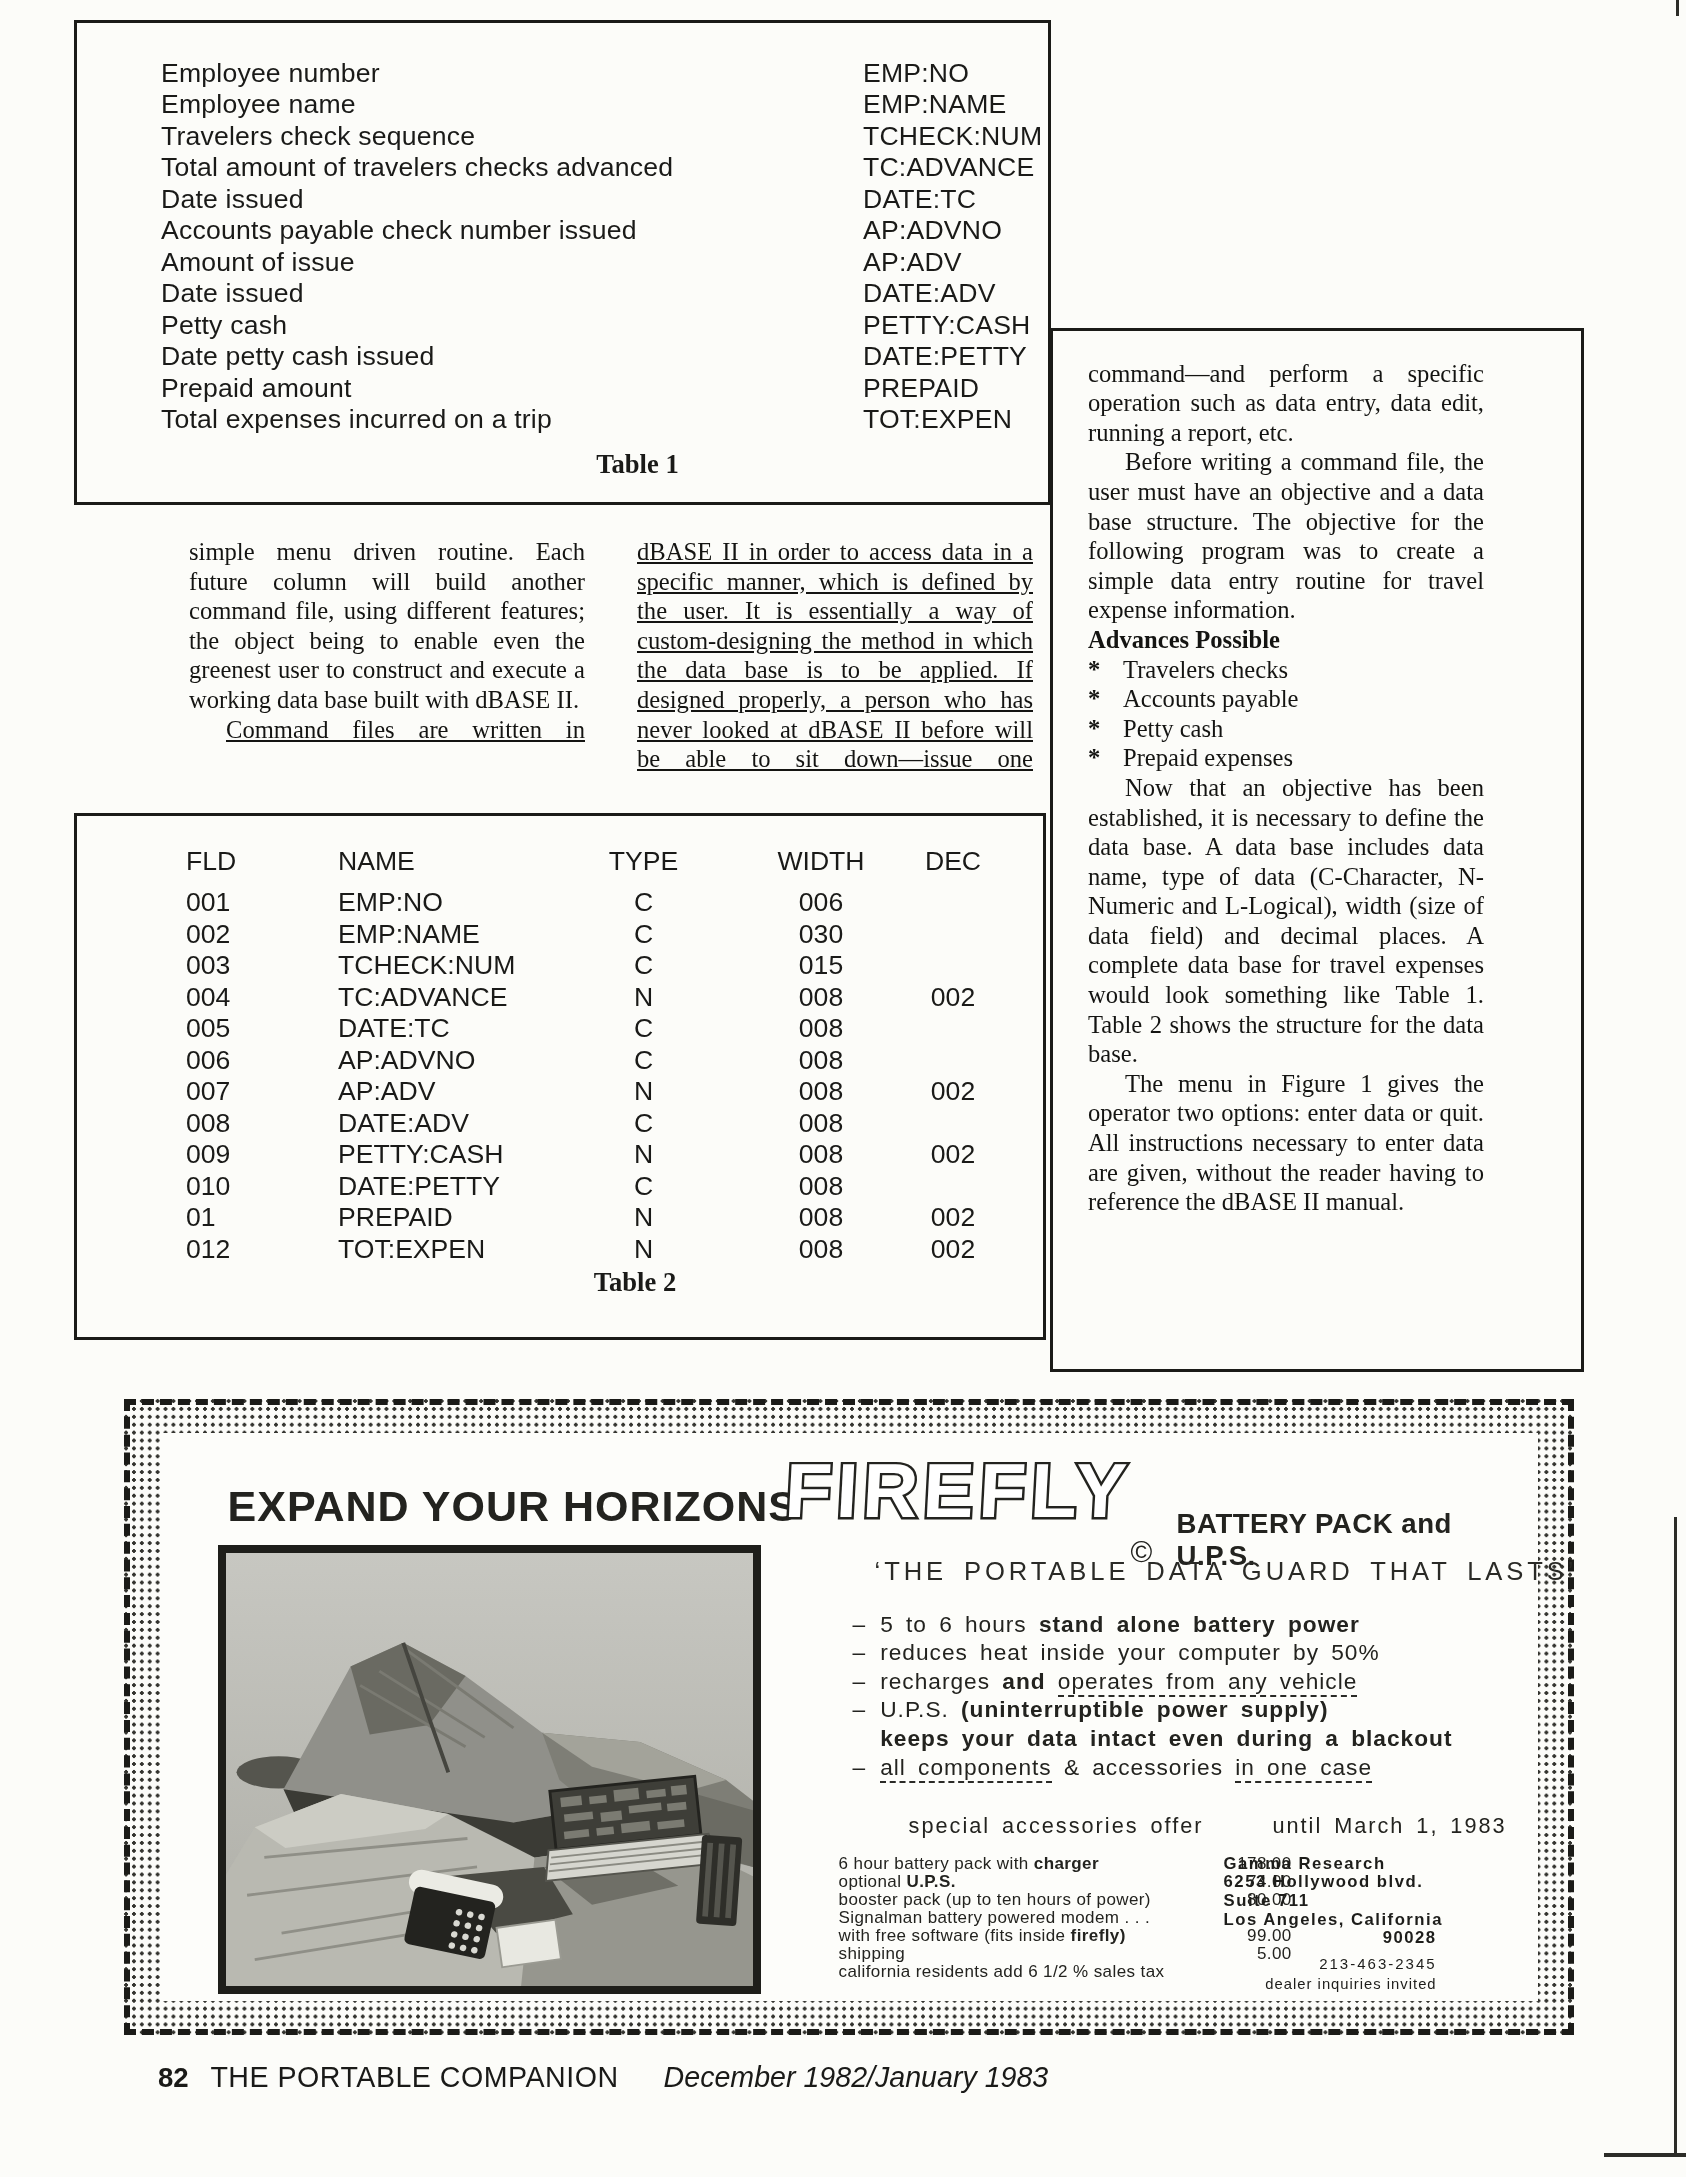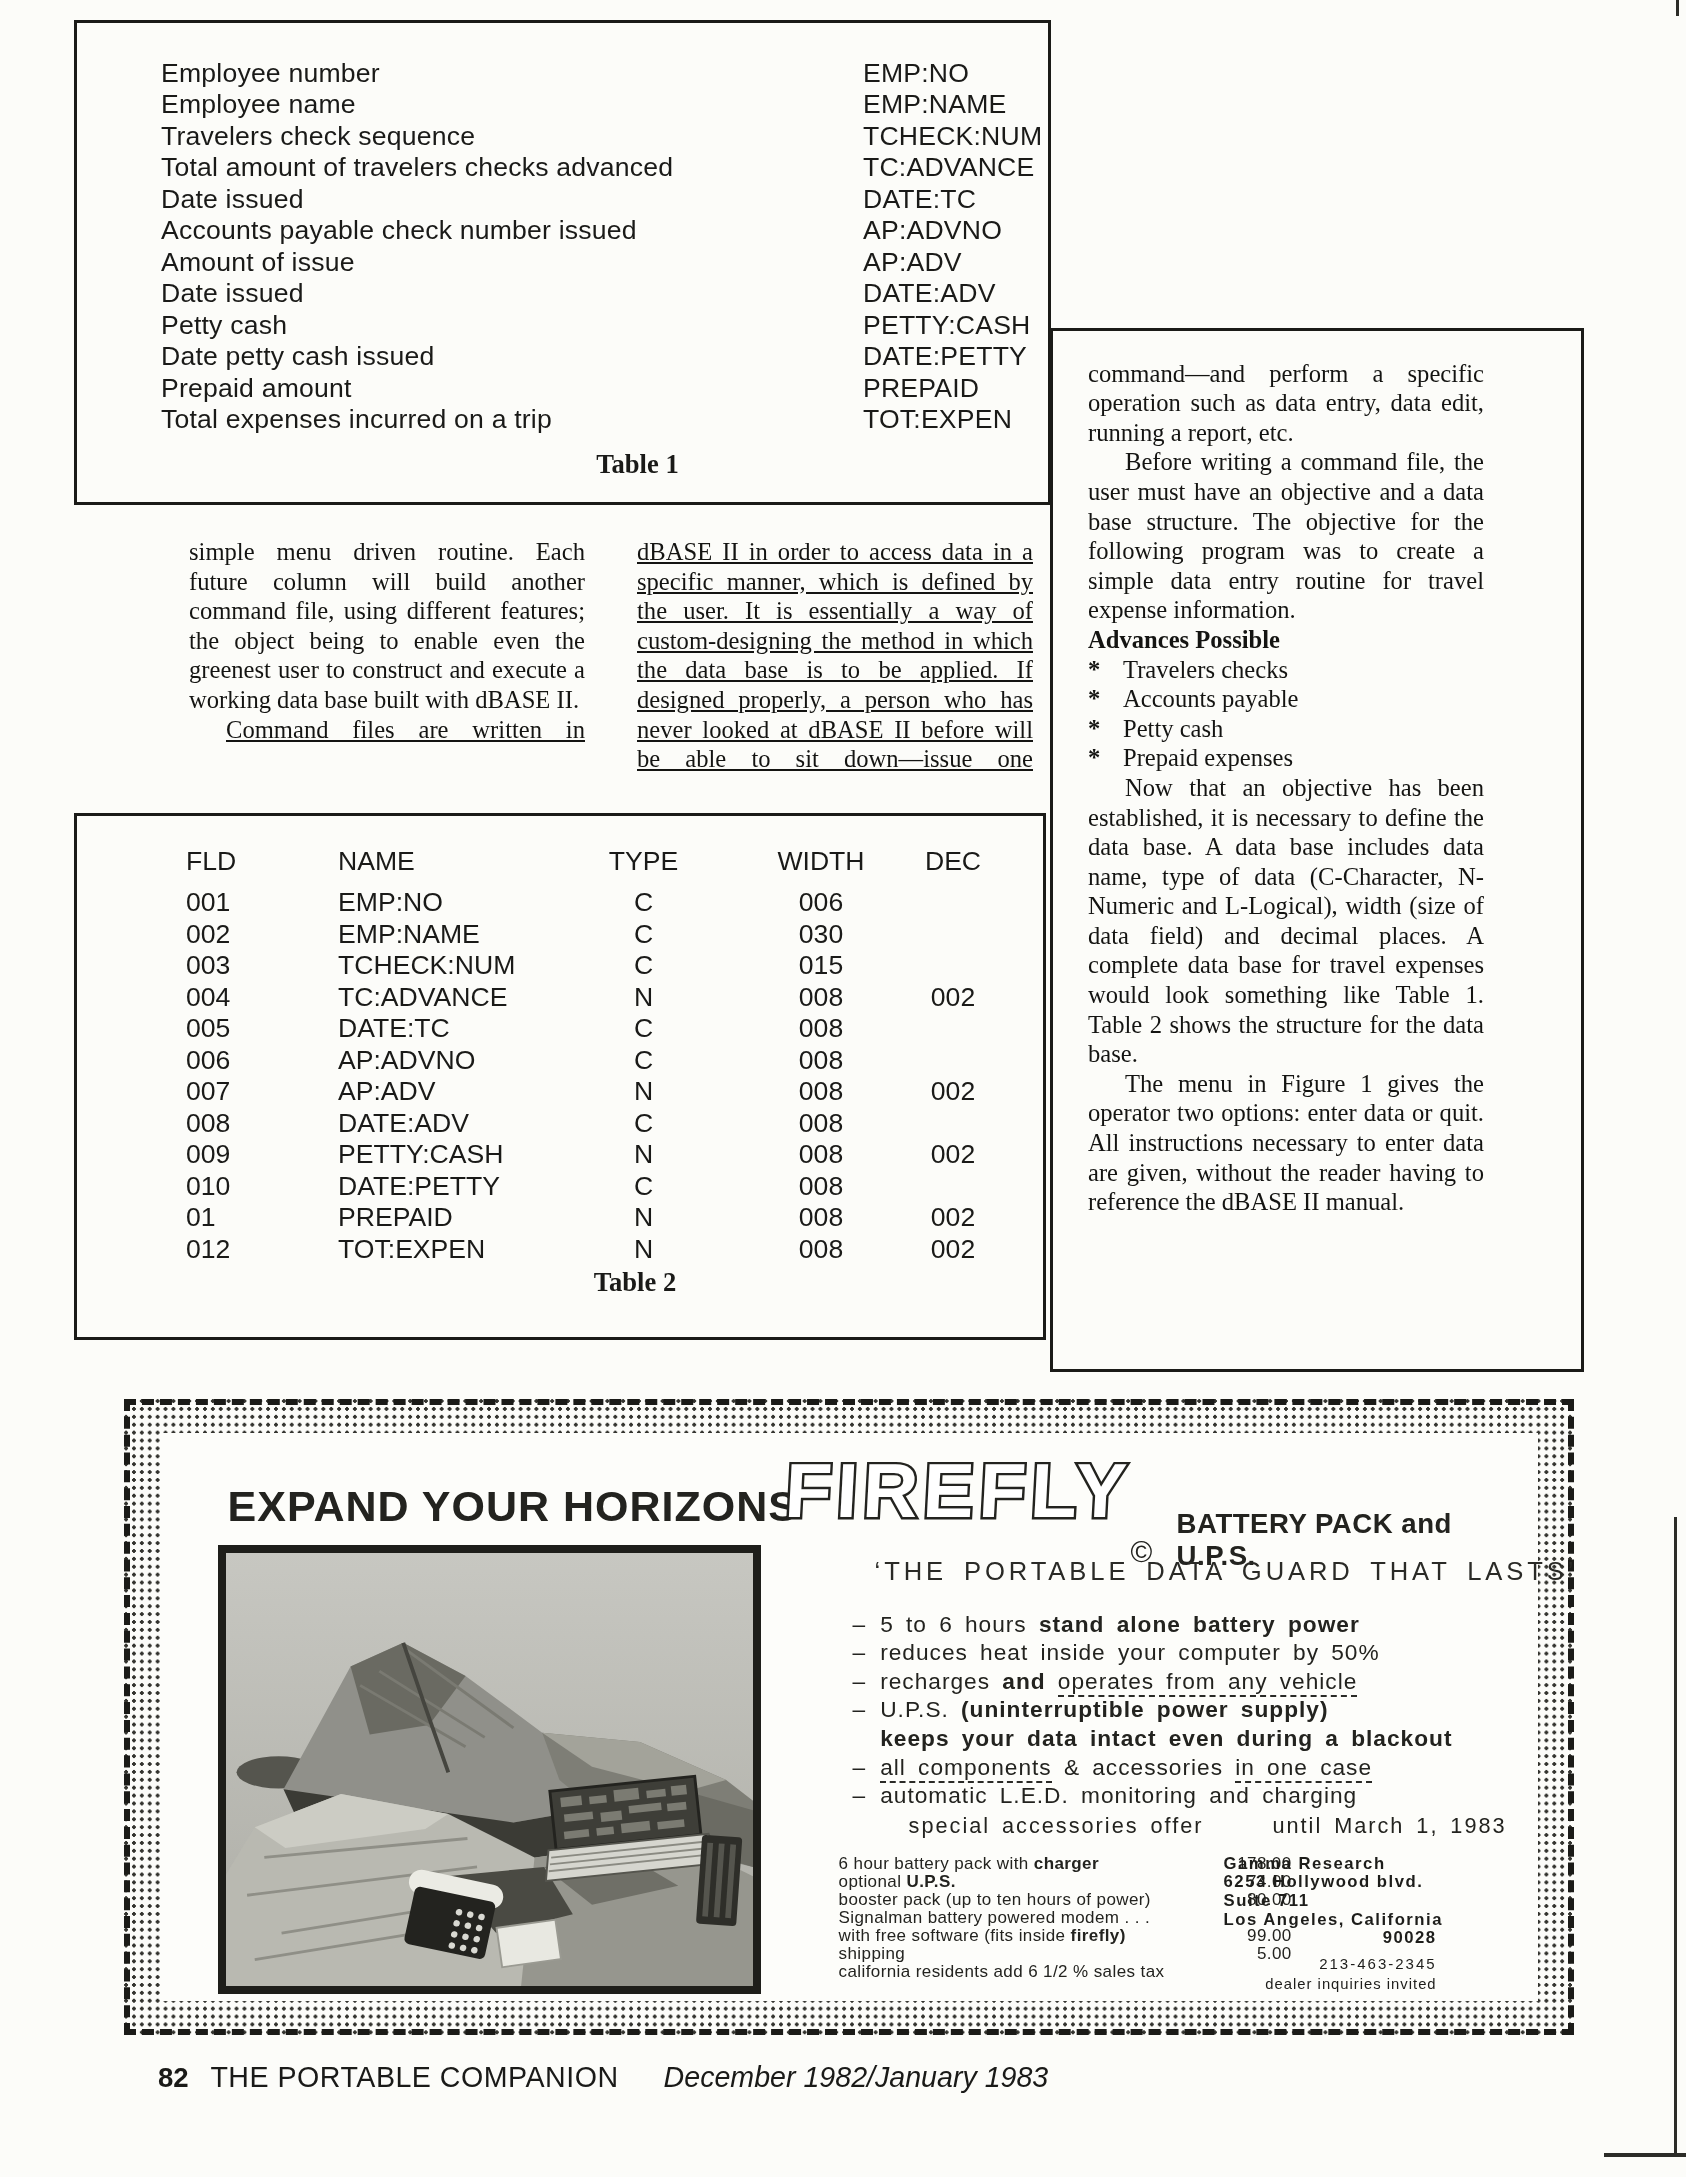--- a/index.html
+++ b/index.html
@@ -319,21 +319,20 @@
         </svg>
       </div>
 
       <div class="feat-list">
         <div class="feat"><span class="dash">–</span><span class="n">5 to 6 hours </span><span class="b">stand alone battery power</span></div>
         <div class="feat"><span class="dash">–</span><span class="n">reduces heat inside your computer by 50%</span></div>
         <div class="feat"><span class="dash">–</span><span class="n">recharges </span><span class="b">and </span><span class="u">operates from any vehicle</span></div>
         <div class="feat"><span class="dash">–</span><span class="n">U.P.S. </span><span class="b">(uninterruptible power supply)</span></div>
         <div class="feat"><span class="dash"></span><span class="b">keeps your data intact even during a blackout</span></div>
         <div class="feat"><span class="dash">–</span><span class="u">all components</span><span class="n"> &amp; accessories </span><span class="u">in one case</span></div>
-        <div class="feat"><span class="dash">–</span><span class="n">automatic L.E.D. monitoring and charging</span></div>
       </div>
 
       <div class="ad-offer">
         <span>special accessories offer</span><span class="until">until March 1, 1983</span>
       </div>
 
       <div class="price-list">
         <div class="price-row"><span class="n">6 hour battery pack with </span><span class="b">charger</span><span class="price-val">178.00</span></div>
         <div class="price-row"><span class="n">optional </span><span class="b">U.P.S.</span><span class="price-val">74.00</span></div>
         <div class="price-row"><span class="n">booster pack (up to ten hours of power)</span><span class="b"></span><span class="price-val">80.00</span></div>

